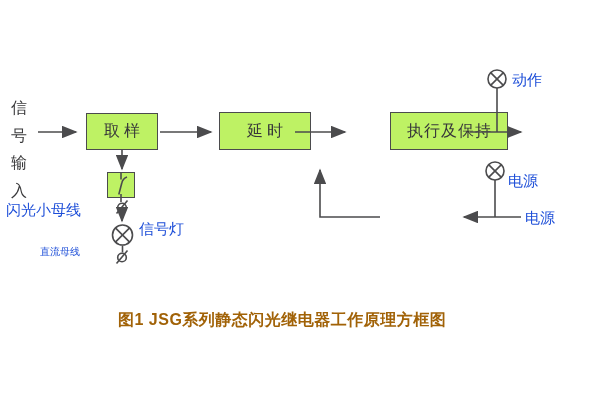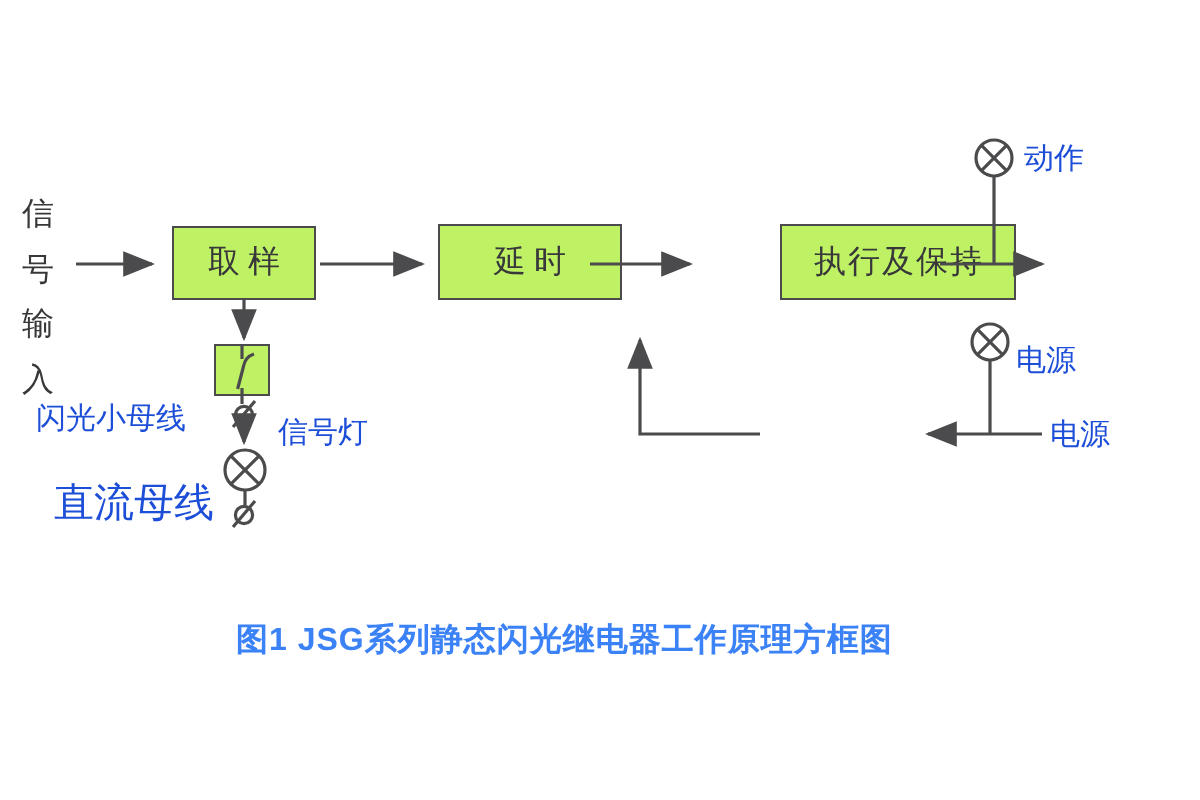--- a/index.html
+++ b/index.html
@@ -20,30 +20,30 @@
     display:flex;align-items:center;justify-content:center;
     color:#38383a;font-size:16px;box-sizing:border-box;
   }
   .box.two{letter-spacing:4px;text-indent:4px;}
   .box.long{letter-spacing:1px;text-indent:1px;}
   #box-sampling{left:86px;top:113px;width:72px;height:37px;}
   #box-delay{left:219px;top:112px;width:92px;height:38px;}
   #box-execute{left:352px;top:112px;width:118px;height:38px;margin-left:38px;}
   #box-regulator{left:380px;top:200px;width:73px;height:35px;}
   #box-switch{left:107px;top:172px;width:28px;height:26px;}
-  #lbl-flash-bus{left:18px;top:201px;font-size:15px;}
-  #lbl-dc-bus{left:27px;top:243px;font-size:20px;}
-  #lbl-signal-lamp{left:139px;top:208px;text-align:center;}
+  #lbl-flash-bus{left:6px;top:201px;font-size:15px;}
+  #lbl-dc-bus{left:40px;top:243px;font-size:10px;}
+  #lbl-signal-lamp{left:139px;top:220px;text-align:center;}
   #lbl-action{left:512px;top:71px;}
   #lbl-signal-output{left:532px;top:124px;}
   #lbl-power-lamp{left:508px;top:172px;}
   #lbl-power-source{left:525px;top:209px;}
   .caption{
     position:absolute;left:118px;top:310px;
-    color:#3b82f6;font-size:16px;font-weight:600;letter-spacing:0.5px;white-space:nowrap;
+    color:#a16207;font-size:16px;font-weight:600;letter-spacing:0.5px;white-space:nowrap;
   }
   svg.overlay{position:absolute;left:0;top:0;pointer-events:none;}
 </style>
 </head>
 <body>
 
 <div class="stage">
 
   <div class="vlabel">信
 号

